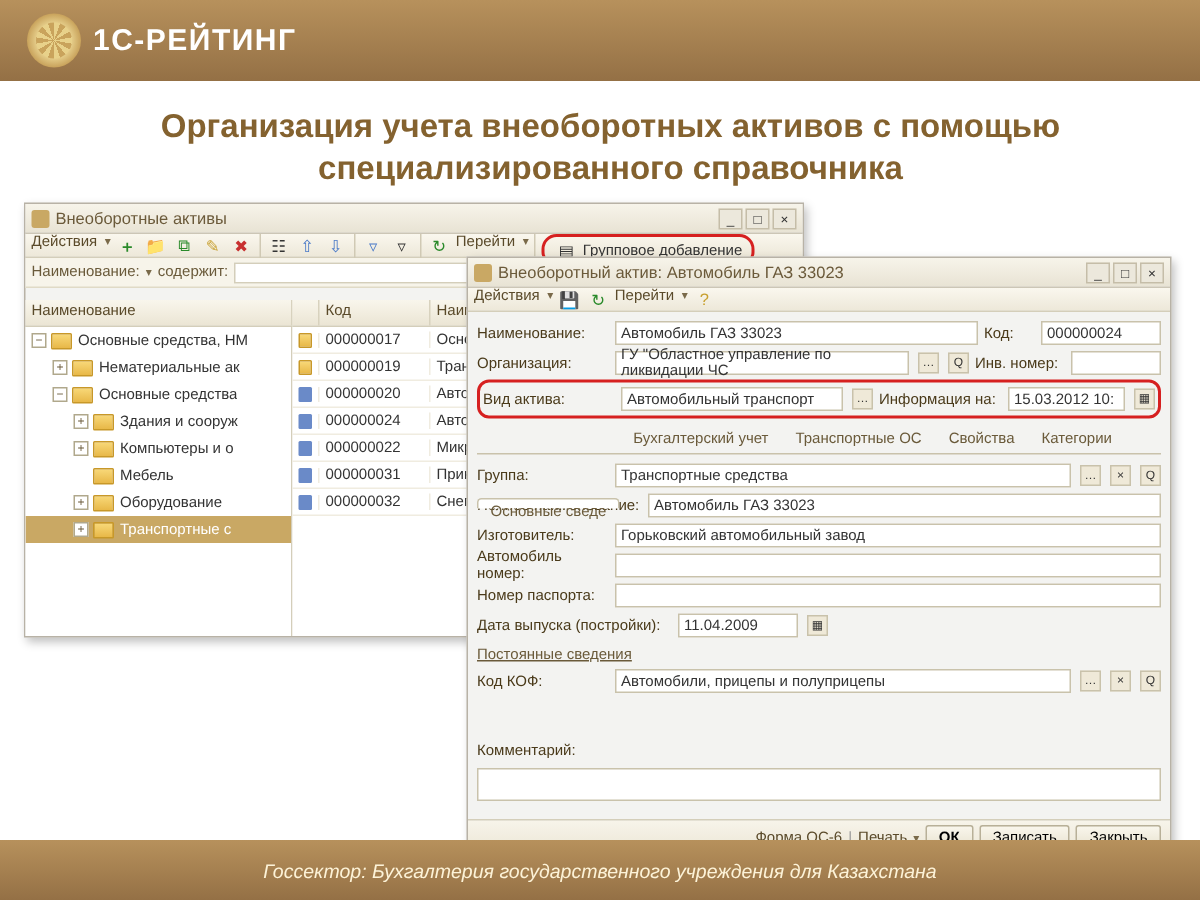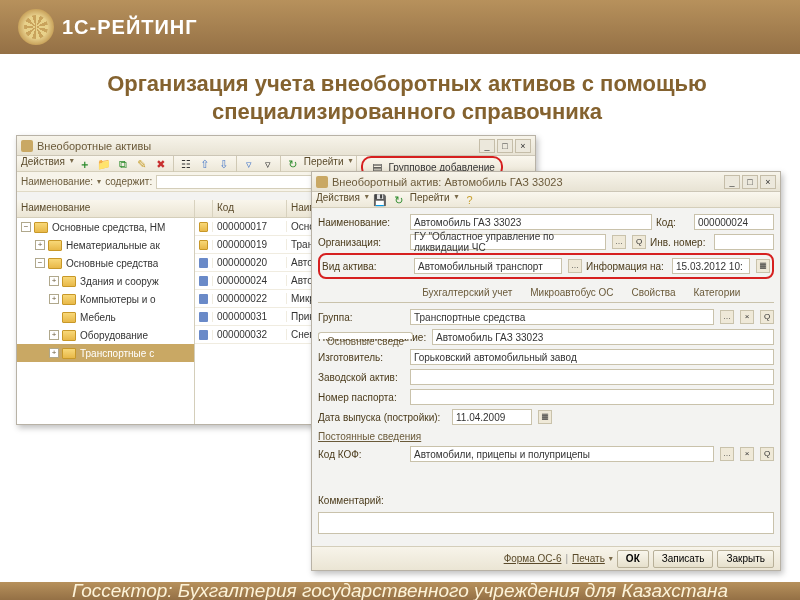--- a/index.html
+++ b/index.html
@@ -64,21 +64,21 @@
   .tab { padding: 3px 8px; font-size: 10px; color: #6a5a3a; border: 1px solid transparent; border-bottom: none; cursor: pointer; }
   .tab.active { background: #fff; border-color: #c9c2ab; border-radius: 3px 3px 0 0; position: relative; top: 1px; margin-top: 48px; }
   
   .section-hdr { font-size: 10px; color: #6a5a3a; text-decoration: underline; margin: 4px 0 2px; }
   
   .form-footer { position: absolute; bottom: 0; left: 0; right: 0; height: 24px; background: linear-gradient(to bottom, #f7f4ea, #ebe5d4); border-top: 1px solid #d4ceba; display: flex; align-items: center; justify-content: flex-end; padding: 0 6px; gap: 4px; }
   .ftr-link { font-size: 10px; color: #5a4a2a; text-decoration: underline; cursor: pointer; }
   .ftr-btn { height: 18px; padding: 0 8px; background: linear-gradient(to bottom, #f9f6ec, #e6e0cc); border: 1px solid #b8b098; font-size: 10px; cursor: pointer; border-radius: 2px; }
   .ftr-btn.primary { font-weight: bold; }
   
-  .bottom-banner { position: absolute; bottom: 0; left: 0; right: 0; height: 18px; background: linear-gradient(to bottom, #b7915c, #947045); display: flex; align-items: center; justify-content: center; color: #fdf3d8; font-size: 19px; font-style: italic; }
+  .bottom-banner { position: absolute; bottom: 0; left: 0; right: 0; height: 40px; background: linear-gradient(to bottom, #b7915c, #947045); display: flex; align-items: center; justify-content: center; color: #fdf3d8; font-size: 13px; font-style: italic; }
   
   .textarea { height: 22px; border: 1px solid #c9c2ab; background: #fff; margin-top: 2px; }
 </style>
 </head>
 <body>
 
 <div class="top-banner">
   <div class="brand">
     <div class="brand-logo"></div>
     <div class="brand-text">1С-РЕЙТИНГ</div>
@@ -294,21 +294,21 @@
           <div class="form-lbl" style="width:82px">Информация на:</div>
           <div class="form-field" style="flex:0 0 78px">
               <span>15.03.2012 10:</span>
             </div>
           <span class="field-btn">▦</span>
         </div>
       </div>
       <div class="tabs" id="tabs">
           <div class="tab active">Основные сведе</div>
           <div class="tab">Бухгалтерский учет</div>
-          <div class="tab">Микроавтобус ОС</div>
+          <div class="tab">Транспортные ОС</div>
           <div class="tab">Свойства</div>
           <div class="tab">Категории</div>
         </div>
       <div style="padding:4px 0">
         <div class="form-row">
           <div class="form-lbl">Группа:</div>
           <div class="form-field">
               <span>Транспортные средства</span>
             </div>
           <span class="field-btn">…</span>
@@ -321,21 +321,21 @@
               <span>Автомобиль ГАЗ 33023</span>
             </div>
         </div>
         <div class="form-row">
           <div class="form-lbl">Изготовитель:</div>
           <div class="form-field">
               <span>Горьковский автомобильный завод</span>
             </div>
         </div>
         <div class="form-row">
-          <div class="form-lbl">Заводской актив:</div>
+          <div class="form-lbl">Автомобиль номер:</div>
           <div class="form-field">
               <span></span>
             </div>
         </div>
         <div class="form-row">
           <div class="form-lbl">Номер паспорта:</div>
           <div class="form-field">
               <span></span>
             </div>
         </div>

